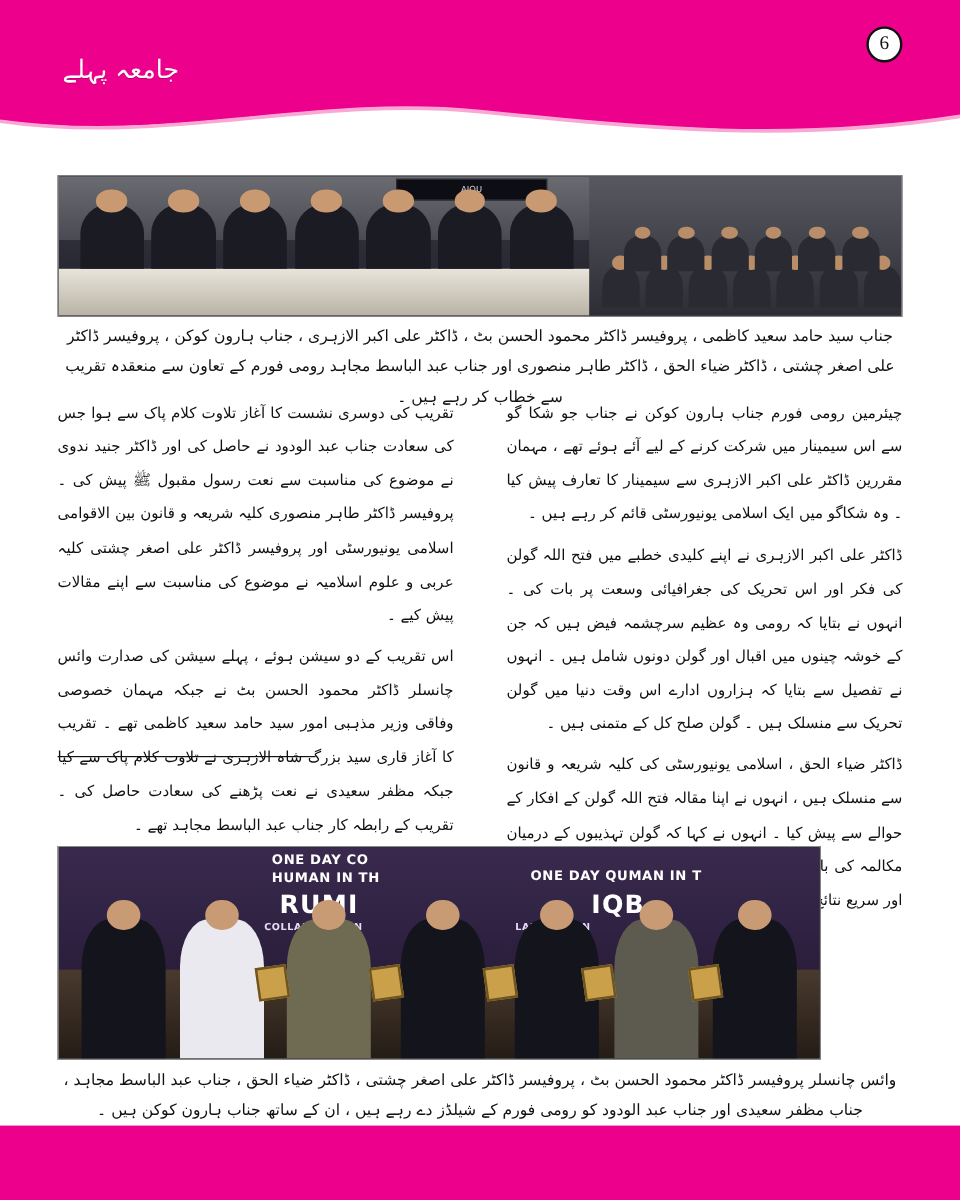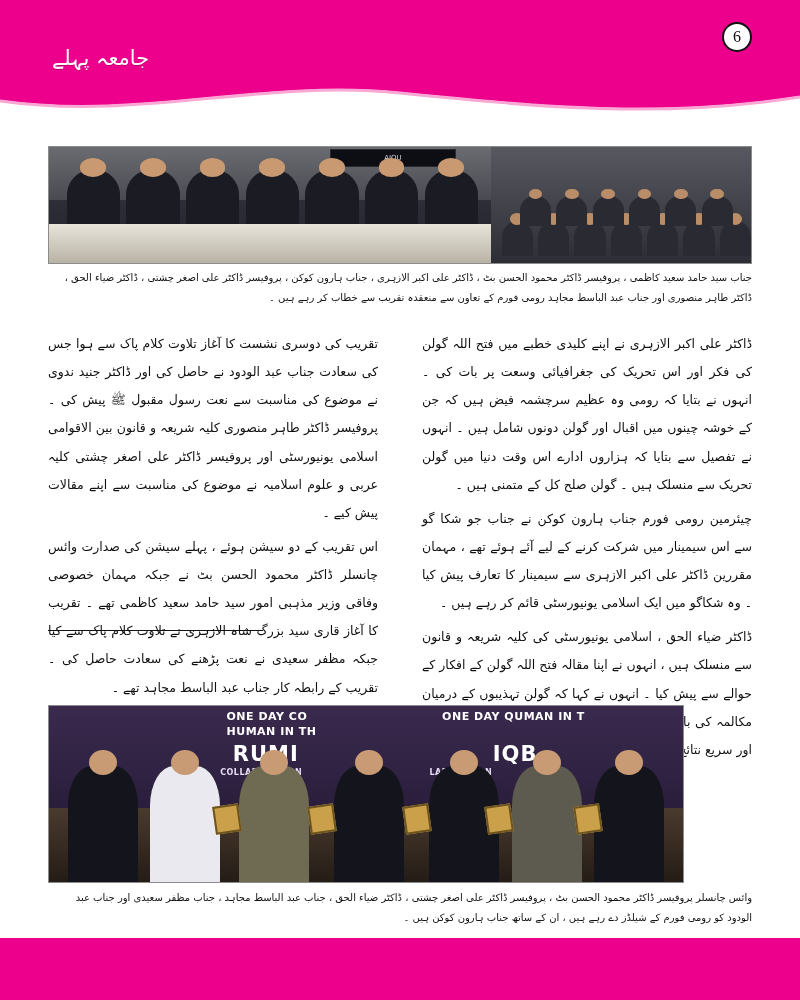--- a/index.html
+++ b/index.html
@@ -87,22 +87,23 @@
   }
   .photo-bottom {
     left: 48px;
     top: 705px;
     width: 636px;
     height: 178px;
   }
   .caption {
     position: absolute;
     direction: rtl;
+    text-align: center;
     font-family: "DejaVu Sans", sans-serif;
-    font-size: 10px;
+    font-size: 13px;
     line-height: 1.95;
     color: #111;
   }
   .caption-top {
     left: 48px;
     top: 268px;
     width: 704px;
   }
   .caption-bottom {
     left: 48px;
@@ -257,39 +258,39 @@
       <div class="s1-person" style="left:28%;"></div>
       <div class="s1-person" style="left:36.5%;"></div>
       <div class="s1-person" style="left:45%;"></div>
       <div class="s1-person" style="left:53.5%;"></div>
     </div>
   </div>
   <div class="caption caption-top">جناب سید حامد سعید کاظمی ، پروفیسر ڈاکٹر محمود الحسن بٹ ، ڈاکٹر علی اکبر الازہری ، جناب ہارون کوکن ، پروفیسر ڈاکٹر علی اصغر چشتی ، ڈاکٹر ضیاء الحق ، ڈاکٹر طاہر منصوری اور جناب عبد الباسط مجاہد رومی فورم کے تعاون سے منعقدہ تقریب سے خطاب کر رہے ہیں ۔</div>
 
   <div class="columns">
     <div class="col col-right">
+      <p>چیئرمین رومی فورم جناب ہارون کوکن نے جناب جو شکا گو سے اس سیمینار میں شرکت کرنے کے لیے آئے ہوئے تھے ، مہمان مقررین ڈاکٹر علی اکبر الازہری سے سیمینار کا تعارف پیش کیا ۔ وہ شکاگو میں ایک اسلامی یونیورسٹی قائم کر رہے ہیں ۔</p>
       <p>ڈاکٹر علی اکبر الازہری نے اپنے کلیدی خطبے میں فتح اللہ گولن کی فکر اور اس تحریک کی جغرافیائی وسعت پر بات کی ۔ انہوں نے بتایا کہ رومی وہ عظیم سرچشمہ فیض ہیں کہ جن کے خوشہ چینوں میں اقبال اور گولن دونوں شامل ہیں ۔ انہوں نے تفصیل سے بتایا کہ ہزاروں ادارے اس وقت دنیا میں گولن تحریک سے منسلک ہیں ۔ گولن صلح کل کے متمنی ہیں ۔</p>
-      <p>چیئرمین رومی فورم جناب ہارون کوکن نے جناب جو شکا گو سے اس سیمینار میں شرکت کرنے کے لیے آئے ہوئے تھے ، مہمان مقررین ڈاکٹر علی اکبر الازہری سے سیمینار کا تعارف پیش کیا ۔ وہ شکاگو میں ایک اسلامی یونیورسٹی قائم کر رہے ہیں ۔</p>
       <p>ڈاکٹر ضیاء الحق ، اسلامی یونیورسٹی کی کلیہ شریعہ و قانون سے منسلک ہیں ، انہوں نے اپنا مقالہ فتح اللہ گولن کے افکار کے حوالے سے پیش کیا ۔ انہوں نے کہا کہ گولن تہذیبوں کے درمیان مکالمہ کی بات کرتے ہیں اور ترکی میں اس کے بہت امید افزا اور سریع نتائج سامنے آئے ہیں ۔</p>
     </div>
     <div class="col col-left">
       <p>تقریب کی دوسری نشست کا آغاز تلاوت کلام پاک سے ہوا جس کی سعادت جناب عبد الودود نے حاصل کی اور ڈاکٹر جنید ندوی نے موضوع کی مناسبت سے نعت رسول مقبول ﷺ پیش کی ۔ پروفیسر ڈاکٹر طاہر منصوری کلیہ شریعہ و قانون بین الاقوامی اسلامی یونیورسٹی اور پروفیسر ڈاکٹر علی اصغر چشتی کلیہ عربی و علوم اسلامیہ نے موضوع کی مناسبت سے اپنے مقالات پیش کیے ۔</p>
       <p>اس تقریب کے دو سیشن ہوئے ، پہلے سیشن کی صدارت وائس چانسلر ڈاکٹر محمود الحسن بٹ نے جبکہ مہمان خصوصی وفاقی وزیر مذہبی امور سید حامد سعید کاظمی تھے ۔ تقریب کا آغاز قاری سید بزرگ شاہ الازہری نے تلاوت کلام پاک سے کیا جبکہ مظفر سعیدی نے نعت پڑھنے کی سعادت حاصل کی ۔ تقریب کے رابطہ کار جناب عبد الباسط مجاہد تھے ۔</p>
       <div class="col-rule"></div>
     </div>
   </div>
 
   <div class="photo photo-bottom">
     <div class="scene2">
       <div class="s2-banner">
         <div class="bt bt-line1" style="left:28%;">ONE DAY CO</div>
         <div class="bt bt-line2" style="left:28%;">HUMAN IN TH</div>
         <div class="bt bt-big" style="left:29%;">RUMI</div>
         <div class="bt bt-small" style="left:27%;">COLLABORATION</div>
-        <div class="bt bt-line1" style="left:62%;">ONE DAY QUMAN IN T</div>
+        <div class="bt bt-line1" style="left:62%;margin-top:13px;">ONE DAY QUMAN IN T</div>
         <div class="bt bt-big" style="left:70%;">IQB</div>
         <div class="bt bt-small" style="left:60%;">LABORATION</div>
       </div>
       <div class="s2-floor"></div>
       <div class="s2-person" style="left:3%;">
           <div class="head"></div>
         </div>
       <div class="s2-person" style="left:16%; background:#e9e9ef;">
           <div class="head"></div>
         </div>

